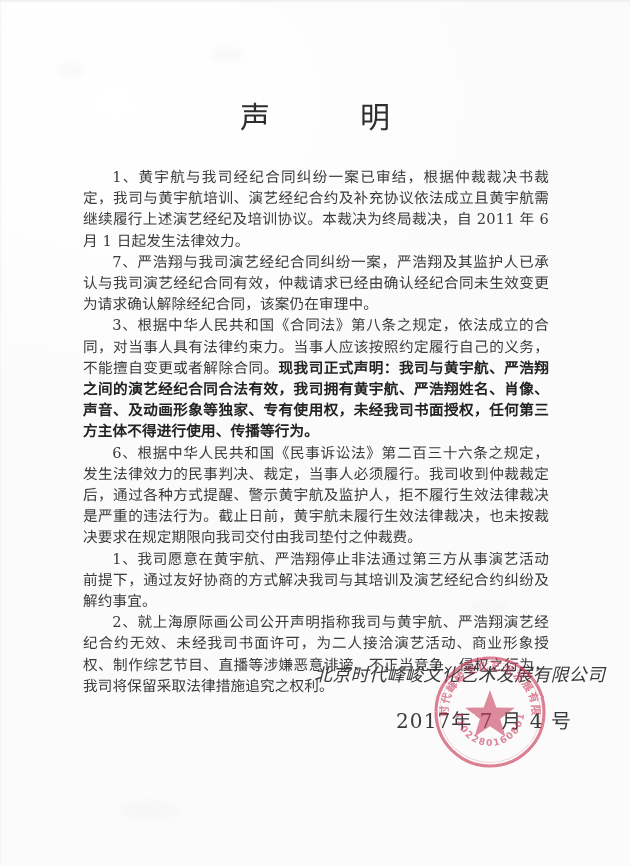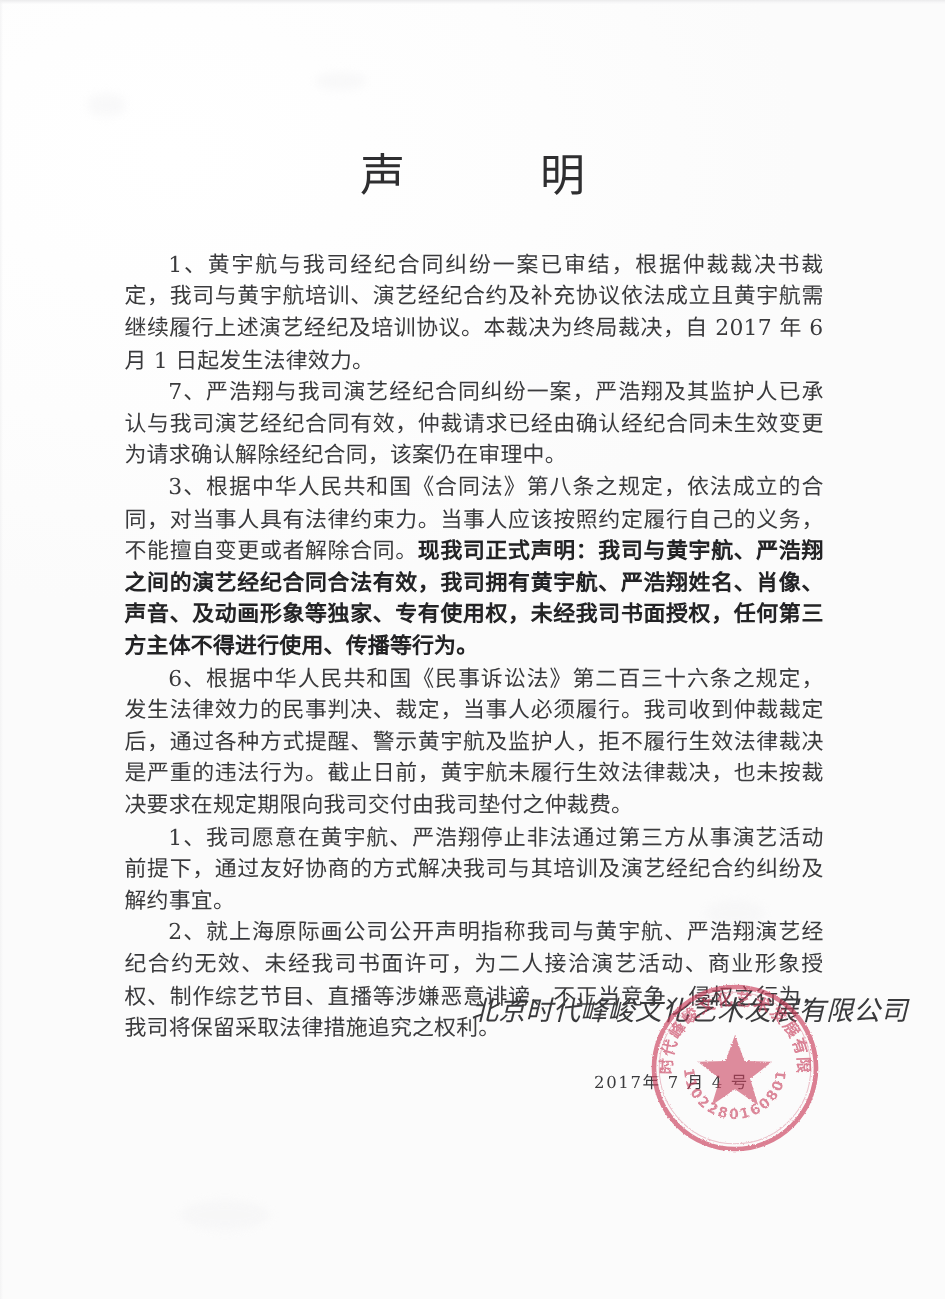--- a/index.html
+++ b/index.html
@@ -98,21 +98,21 @@
     font-size: 18px;
     line-height: 21px;
     color: #3a3a3c;
     padding-left: 14px;
     letter-spacing: .2px;
     white-space: nowrap;
     font-style: italic;
   }
   .sign-date {
     margin-top: 26px;
-    font-size: 11px;
+    font-size: 20px;
     line-height: 21px;
     color: #3a3a3c;
     padding-left: 96px;
     letter-spacing: 1.1px;
     white-space: nowrap;
   }
 
   
   .seal {
     position: absolute;
@@ -136,21 +136,21 @@
   <div class="blotch" style="left:58px;  top:62px;  width:26px; height:16px;"></div>
   <div class="blotch" style="left:210px; top:48px;  width:34px; height:12px;"></div>
   <div class="blotch" style="left:470px; top:600px; width:40px; height:18px;"></div>
   <div class="blotch" style="left:120px; top:800px; width:60px; height:20px;"></div>
 
   <div class="doc-title">声　明</div>
 
   <div class="body-block">
 
 
-    <p class="para">1、黄宇航与我司经纪合同纠纷一案已审结，根据仲裁裁决书裁定，我司与黄宇航培训、演艺经纪合约及补充协议依法成立且黄宇航需继续履行上述演艺经纪及培训协议。本裁决为终局裁决，自 2017 年 6 月 1 日起发生法律效力。</p>
+    <p class="para">1、黄宇航与我司经纪合同纠纷一案已审结，根据仲裁裁决书裁定，我司与黄宇航培训、演艺经纪合约及补充协议依法成立且黄宇航需继续履行上述演艺经纪及培训协议。本裁决为终局裁决，自 2011 年 6 月 1 日起发生法律效力。</p>
 
     <p class="para">7、严浩翔与我司演艺经纪合同纠纷一案，严浩翔及其监护人已承认与我司演艺经纪合同有效，仲裁请求已经由确认经纪合同未生效变更为请求确认解除经纪合同，该案仍在审理中。</p>
 
     <p class="para"><span>3、根据中华人民共和国《合同法》第八条之规定，依法成立的合同，对当事人具有法律约束力。当事人应该按照约定履行自己的义务，不能擅自变更或者解除合同。</span><span class="strong">现我司正式声明：我司与黄宇航、严浩翔之间的演艺经纪合同合法有效，我司拥有黄宇航、严浩翔姓名、肖像、声音、及动画形象等独家、专有使用权，未经我司书面授权，任何第三方主体不得进行使用、传播等行为。</span></p>
 
     <p class="para">6、根据中华人民共和国《民事诉讼法》第二百三十六条之规定，发生法律效力的民事判决、裁定，当事人必须履行。我司收到仲裁裁定后，通过各种方式提醒、警示黄宇航及监护人，拒不履行生效法律裁决是严重的违法行为。截止日前，黄宇航未履行生效法律裁决，也未按裁决要求在规定期限向我司交付由我司垫付之仲裁费。</p>
 
     <p class="para">1、我司愿意在黄宇航、严浩翔停止非法通过第三方从事演艺活动前提下，通过友好协商的方式解决我司与其培训及演艺经纪合约纠纷及解约事宜。</p>
 
     <p class="para">2、就上海原际画公司公开声明指称我司与黄宇航、严浩翔演艺经纪合约无效、未经我司书面许可，为二人接洽演艺活动、商业形象授权、制作综艺节目、直播等涉嫌恶意诽谤、不正当竞争、侵权之行为，我司将保留采取法律措施追究之权利。</p>

